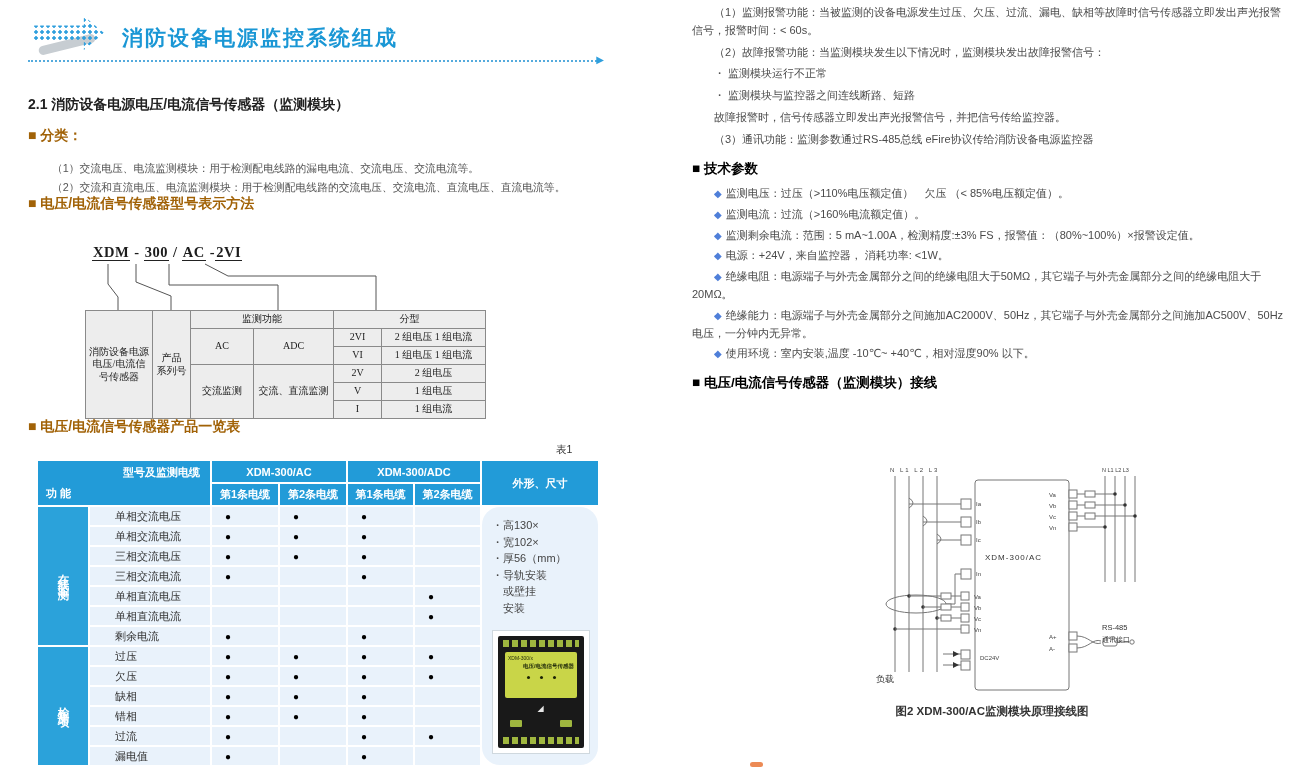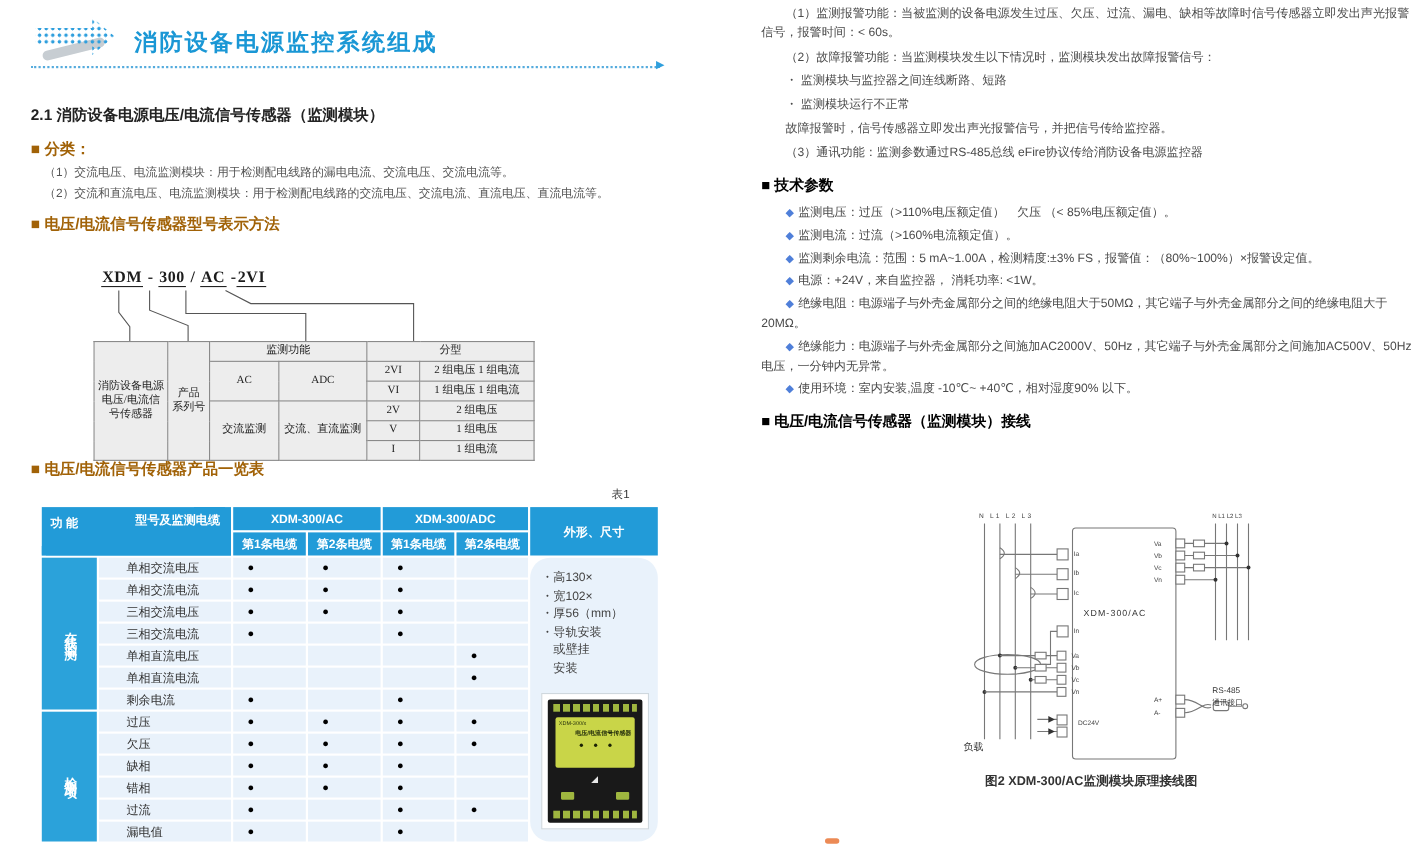--- a/index.html
+++ b/index.html
@@ -17,21 +17,21 @@
       background-size:6px 6px;background-position:1px 1px;
       clip-path:polygon(0 28%,72% 28%,72% 0,100% 50%,72% 100%,72% 72%,0 72%);}
   .title{position:absolute;left:92px;top:16px;margin:0;font-size:21px;font-weight:bold;
          color:#1a97d5;letter-spacing:2px;white-space:nowrap;}
   .rule{position:absolute;left:28px;top:60px;width:572px;border-top:2px dotted #55abdd;}
   .rule .tip{position:absolute;right:-4px;top:-8px;color:#2f9fdd;font-size:10px;}
 
   
   .h2{position:absolute;left:28px;margin:0;font-size:14px;font-weight:bold;color:#222;}
   .h3l{position:absolute;left:28px;margin:0;font-size:14px;font-weight:bold;color:#a16207;}
-  .itm{position:absolute;left:40px;margin:0;font-size:10.8px;color:#555;white-space:nowrap;}
+  .itm{position:absolute;left:40px;margin:12px;font-size:10.8px;color:#555;white-space:nowrap;}
 
   
   .mblock{position:absolute;left:28px;top:238px;width:566px;height:180px;}
   .mcode{position:absolute;left:64px;top:6px;font-family:"Liberation Serif","DejaVu Serif",serif;
          font-size:14.5px;font-weight:bold;color:#1c1c1c;letter-spacing:.5px;}
   .mcode .u{border-bottom:1.4px solid #222;padding:0 1px;}
   .mwires{position:absolute;left:0;top:0;}
   .mtable{position:absolute;left:57px;top:72px;border-collapse:collapse;
           font-family:"Liberation Serif","DejaVu Serif",serif;font-size:10px;color:#222;}
   .mtable td{border:1px solid #8a8a8a;background:#ededed;text-align:center;padding:1px 2px;
@@ -41,21 +41,21 @@
   .tbl1{position:absolute;font-size:10.5px;color:#333;}
   .ptable{position:absolute;left:36px;top:459px;border-collapse:separate;border-spacing:2px;
           table-layout:fixed;}
   .ptable th,.ptable td{padding:0;overflow:hidden;}
   .ptable th.h{background:#229dd;background:#229bd8;color:#fff;font-weight:bold;font-size:11px;height:21px;}
   .corner{background:#229bd8;position:relative;height:44px;
      background-image:linear-gradient(to bottom right,transparent calc(50% - 8px),#229bd8 calc(50% - 8px)),
         linear-gradient(to bottom right,transparent calc(50% - 1px),rgba(255,255,255,.95) calc(50% - 1px),
         rgba(255,255,255,.95) calc(50% + 1px),transparent calc(50% + 1px));}
   .corner .c-top{position:absolute;right:10px;top:4px;color:#fff;font-weight:bold;font-size:11px;}
-  .corner .c-bot{position:absolute;left:8px;bottom:22px;color:#fff;font-weight:bold;font-size:11px;}
+  .corner .c-bot{position:absolute;left:8px;bottom:4px;color:#fff;font-weight:bold;font-size:11px;}
   .ptable td{background:#e9f2fb;font-size:11px;height:18px;}
   .ptable td.grp{background:#2ba2da;color:#fff;font-weight:bold;text-align:center;vertical-align:middle;}
   .vtx{writing-mode:vertical-rl;text-orientation:upright;letter-spacing:5px;font-size:11.5px;}
   .ptable td.lbl{padding-left:25px;color:#333;}
   .ptable td.dot{padding-left:13px;font-size:10px;color:#000;}
   .ptable td.shape{vertical-align:top;border-radius:18px;}
   .shape-in{display:flex;flex-direction:column;height:100%;padding:10px 8px 6px 10px;box-sizing:border-box;}
   .dims{font-size:11px;color:#444;line-height:1.5;}
   .device-frame{margin-top:14px;align-self:center;background:#fff;border:1px solid #cfd8de;
                 padding:5px;width:86px;}
@@ -327,22 +327,22 @@
           <td class="dot"></td>
           <td class="dot">●</td>
           <td class="dot"></td>
         </tr>
   </tbody>
     </table>
 
   <div class="rcol">
     <p>（1）监测报警功能：当被监测的设备电源发生过压、欠压、过流、漏电、缺相等故障时信号传感器立即发出声光报警信号，报警时间：&lt; 60s。</p>
     <p>（2）故障报警功能：当监测模块发生以下情况时，监测模块发出故障报警信号：</p>
+    <p class="sub">・ 监测模块运行不正常</p>
     <p class="sub">・ 监测模块与监控器之间连线断路、短路</p>
-    <p class="sub">・ 监测模块运行不正常</p>
     <p>故障报警时，信号传感器立即发出声光报警信号，并把信号传给监控器。</p>
     <p>（3）通讯功能：监测参数通过RS-485总线  eFire协议传给消防设备电源监控器</p>
 
     <h3>■ 技术参数</h3>
     <ul>
       <li><span class="dm">◆</span><span>监测电压：过压（&gt;110%电压额定值）　欠压 （&lt; 85%电压额定值）。</span></li>
       <li><span class="dm">◆</span><span>监测电流：过流（&gt;160%电流额定值）。</span></li>
       <li><span class="dm">◆</span><span>监测剩余电流：范围：5 mA~1.00A，检测精度:±3% FS，报警值：（80%~100%）×报警设定值。</span></li>
       <li><span class="dm">◆</span><span>电源：+24V，来自监控器， 消耗功率: &lt;1W。</span></li>
       <li><span class="dm">◆</span><span>绝缘电阻：电源端子与外壳金属部分之间的绝缘电阻大于50MΩ，其它端子与外壳金属部分之间的绝缘电阻大于20MΩ。</span></li>

